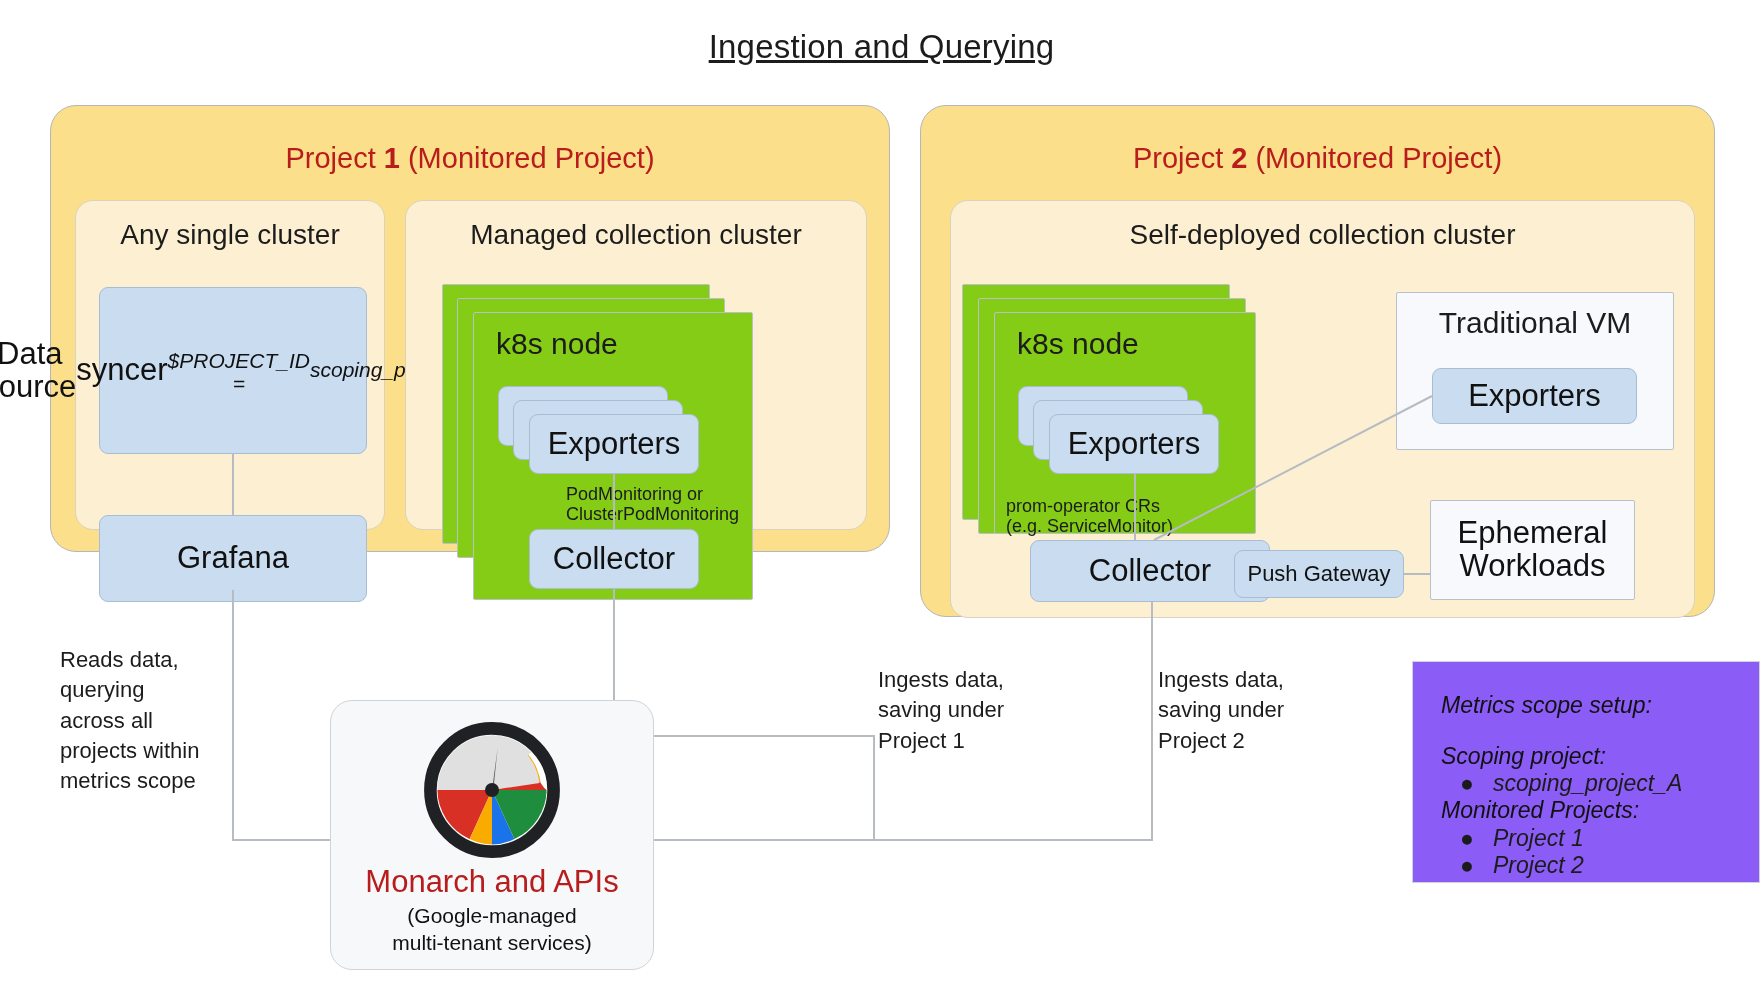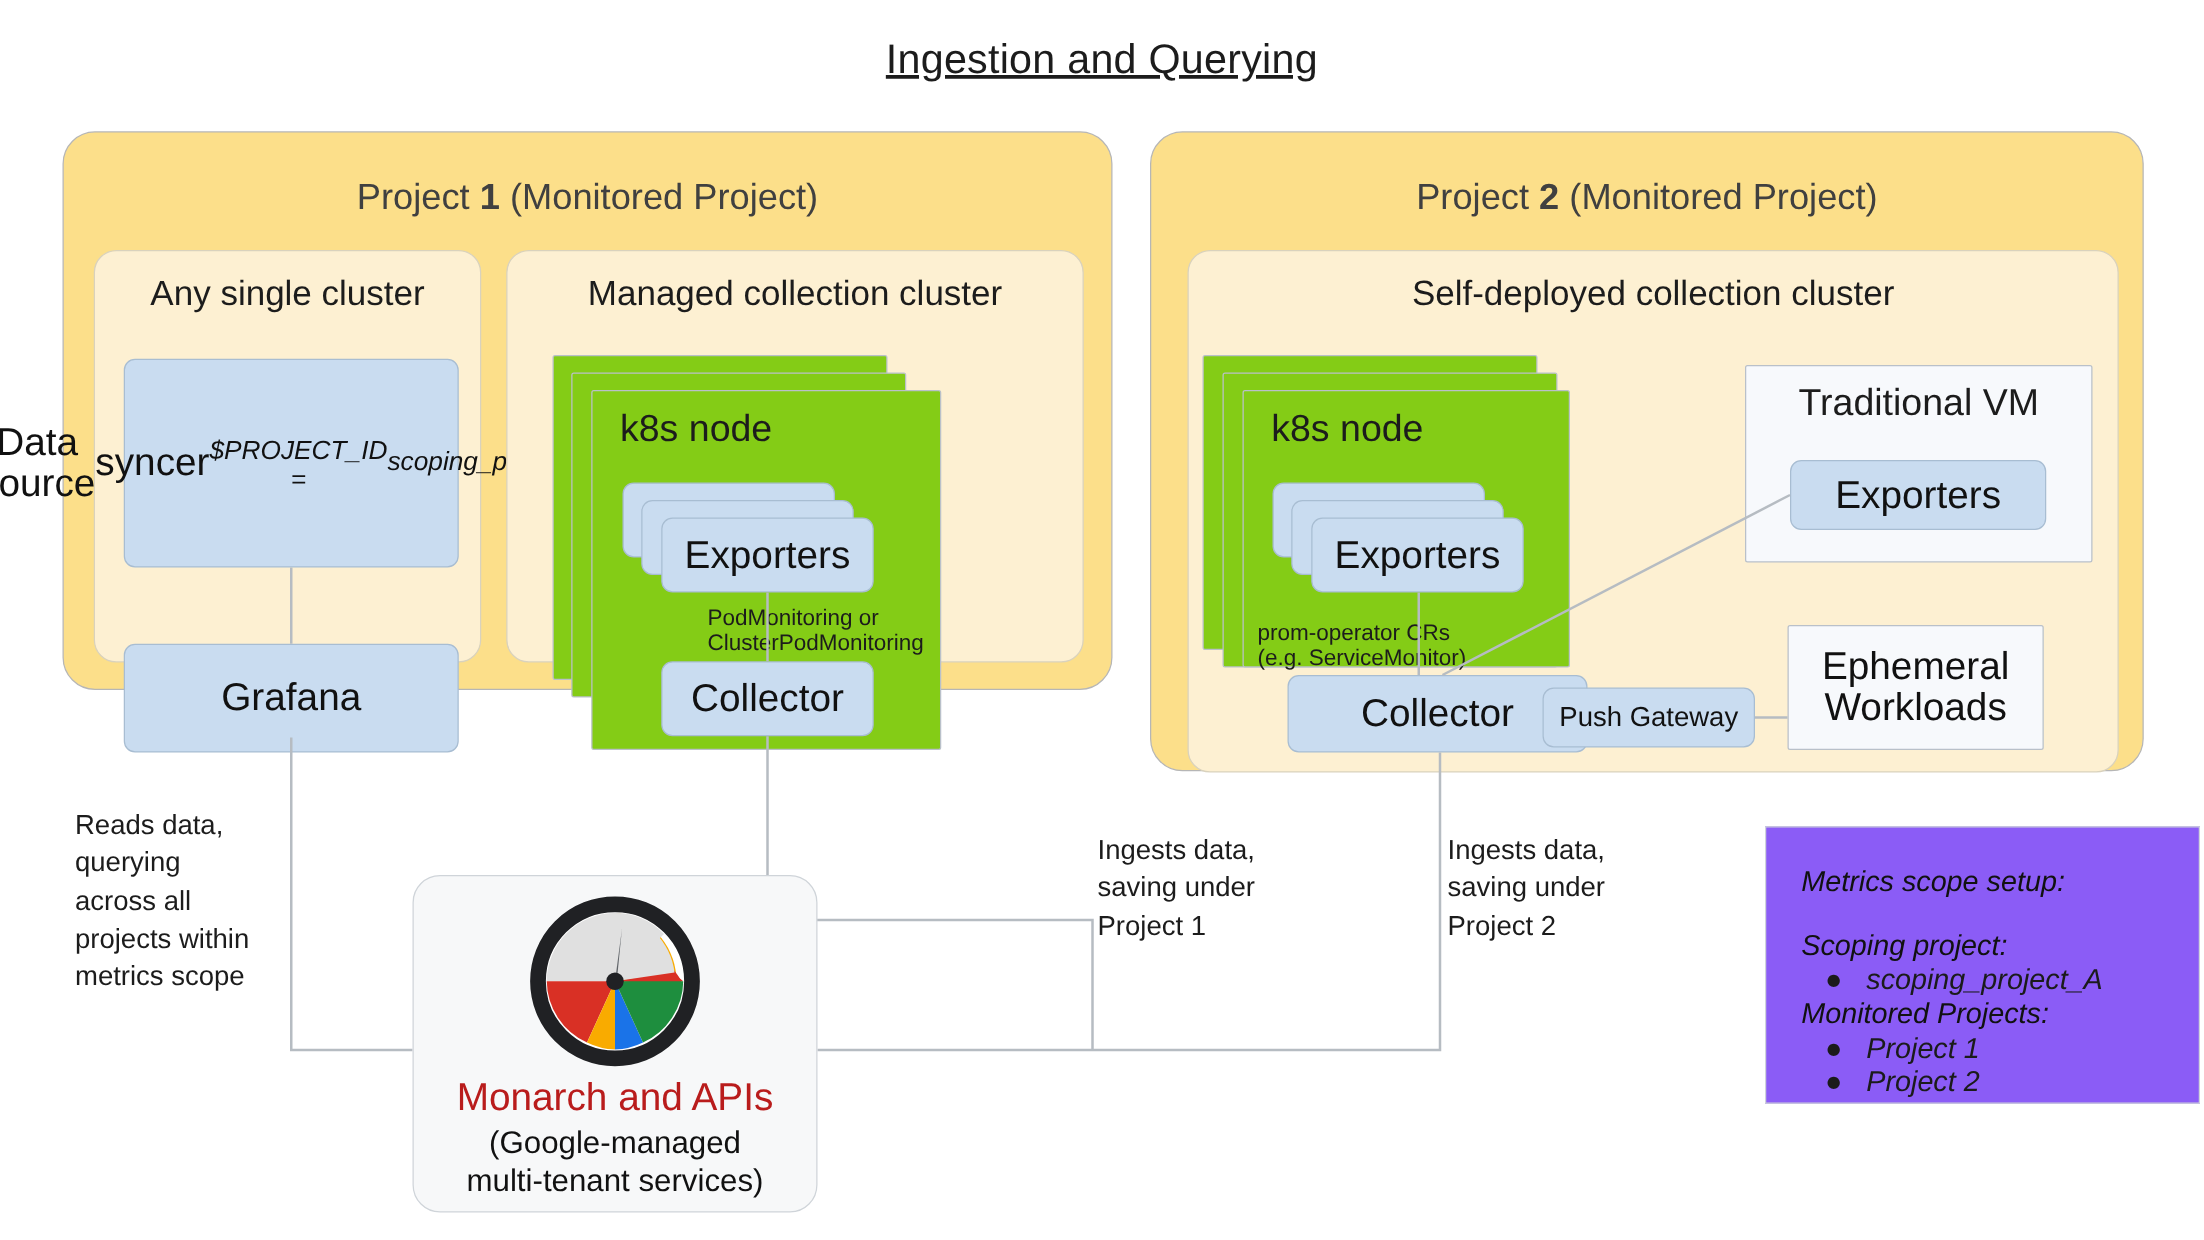--- a/index.html
+++ b/index.html
@@ -29,21 +29,21 @@
   }
 
   
   .project-box {
     background: #fcdf8a;
     border: 1px solid #b6b6b6;
     border-radius: 26px;
   }
   .project-title {
     position: absolute; left: 0; top: 36px; width: 100%;
-    font-size: 29px; text-align: center; color: #404040;
+    font-size: 29px; text-align: center; color: #b91c1c;
   }
   .project-title b { font-weight: 700; }
 
   
   .cluster-box {
     background: #fdf0d2;
     border: 1px solid #d9d2bd;
     border-radius: 18px;
   }
   .cluster-title {
@@ -85,21 +85,21 @@
     font-size: 22px; line-height: 1.38; color: #1c1c1c;
   }
 
   
   #monarch-box {
     background: #f7f8f9;
     border: 1px solid #cfd4d9;
     border-radius: 22px;
   }
   #monarch-title { font-size: 31px; color: #b91c1c; }
-  #monarch-sub { font-size: 25px; line-height: 1.25; color: #111; margin-top: 3px; }
+  #monarch-sub { font-size: 21px; line-height: 1.25; color: #111; margin-top: 3px; }
 
   
   #legend-box {
     background: #8b5cf6;
     border: 1px solid #cfd4d9;
     font-style: italic;
   }
   .legend-line { font-size: 23px; color: #111; line-height: 1.18; }
   .legend-bullet { display: flex; gap: 0; font-size: 23px; line-height: 1.18; }
   .legend-bullet .dot { width: 52px; text-align: center; }

